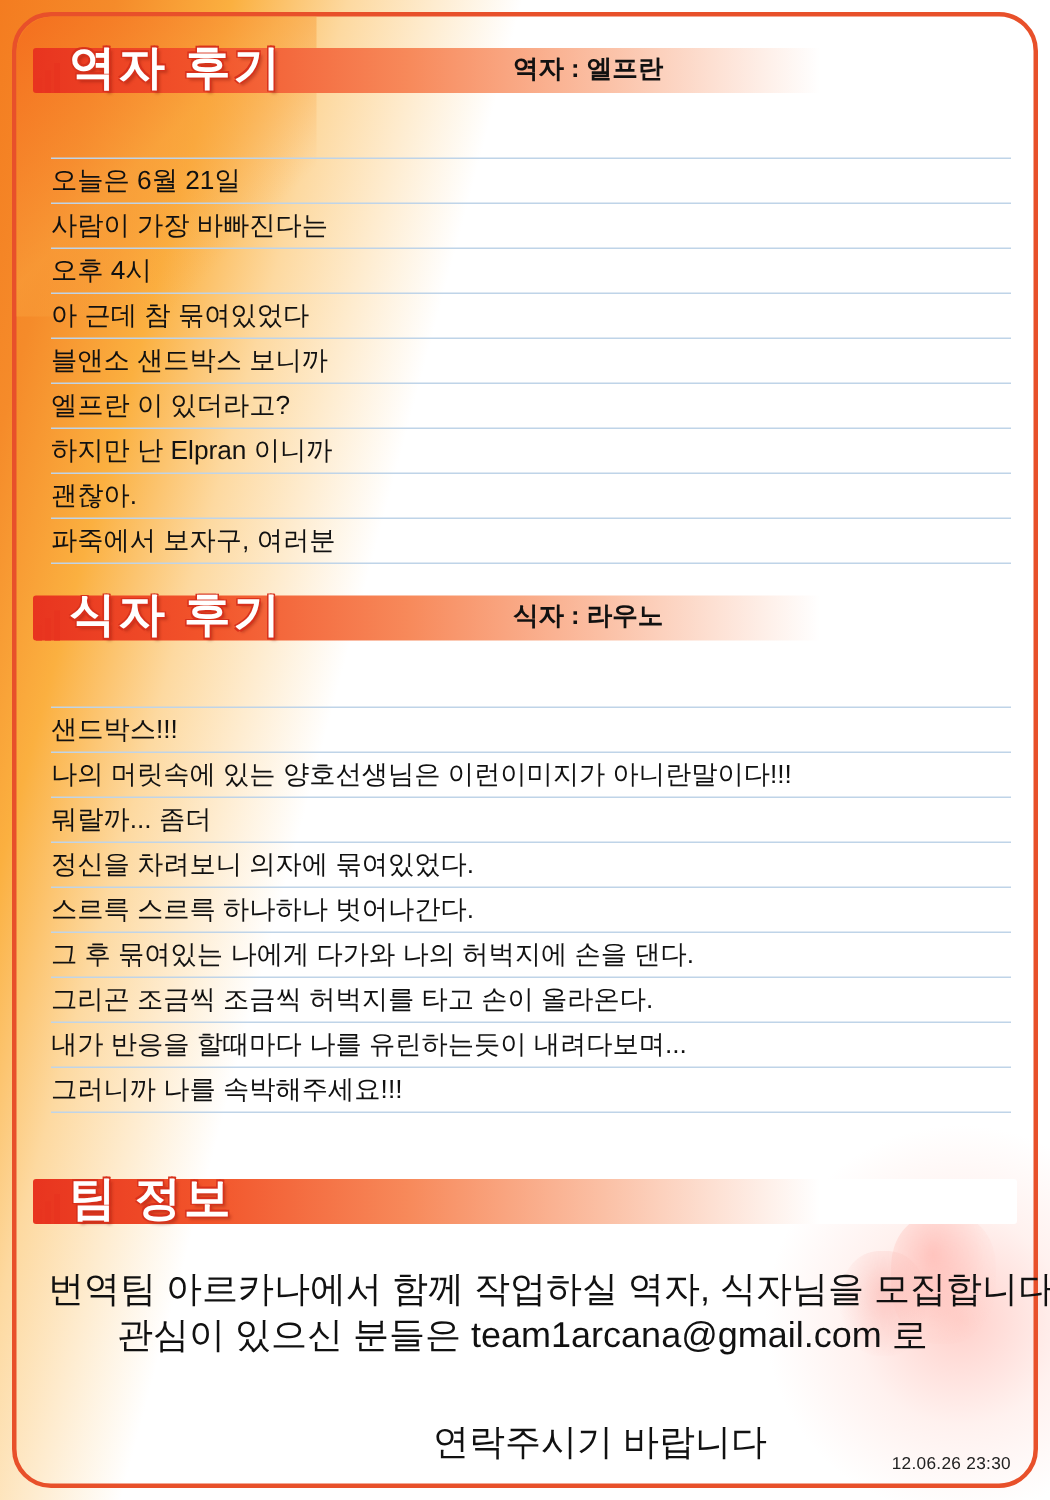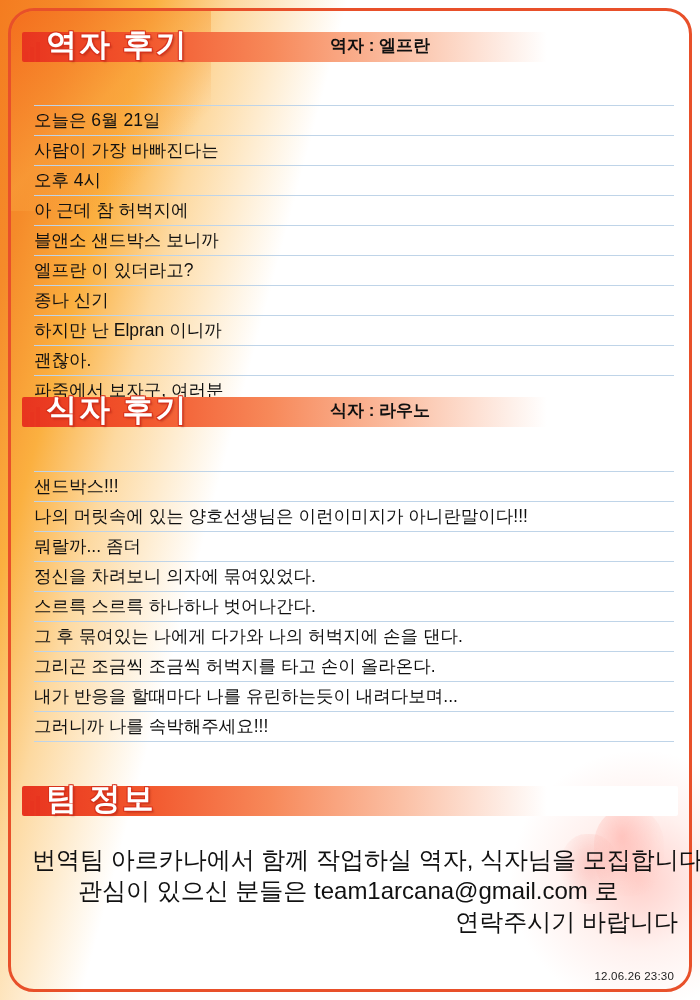--- a/index.html
+++ b/index.html
@@ -87,21 +87,21 @@
     letter-spacing: 2px;
     text-shadow:
       -1px -1px 0 #d8311c, 1px -1px 0 #d8311c,
       -1px 1px 0 #d8311c, 1px 1px 0 #d8311c,
       2px 2px 2px rgba(120,20,10,0.35);
     white-space: nowrap;
   }
   .head-credit {
     position: absolute;
     top: 10px;
-    left: 308px;
+    left: 320px;
     font-size: 17px;
     font-weight: bold;
     color: #111111;
     white-space: nowrap;
   }
 
   
   .lined {
     position: absolute;
     left: 34px;
@@ -128,21 +128,21 @@
   }
   .team-lines .tline {
     font-size: 24px;
     color: #111111;
     line-height: 31px;
     white-space: nowrap;
     font-weight: normal;
   }
   .t-center1 { text-align: left; padding-left: 6px; }
   .t-center2 { text-align: left; padding-left: 52px; }
-  .t-center3 { text-align: right; padding-left: 96px; }
+  .t-center3 { text-align: center; padding-left: 96px; margin-top: 40px; }
   .t-center4 { text-align: left; padding-left: 136px; }
   .hl-red { color: #e8180f; font-weight: bold; }
   .mail { font-weight: normal; }
 
   .timestamp {
     position: absolute;
     right: 26px;
     bottom: 18px;
     font-size: 11.5px;
     color: #222222;
@@ -189,24 +189,23 @@
       </div>
     <div class="head-title">역자 후기</div>
     <div class="head-credit">역자 : 엘프란</div>
   </div>
 
   <div class="lined" style="top: 76px;">
     <div class="line blank"></div>
     <div class="line">오늘은 6월 21일</div>
     <div class="line">사람이 가장 바빠진다는</div>
     <div class="line">오후 4시</div>
-    <div class="line">아 근데 참 허벅지에</div>
+    <div class="line">아 근데 참 묶여있었다</div>
     <div class="line">블앤소 샌드박스 보니까</div>
     <div class="line">엘프란 이 있더라고?</div>
-    <div class="line">종나 신기</div>
     <div class="line">하지만 난 Elpran 이니까</div>
     <div class="line">괜찮아.</div>
     <div class="line">파죽에서 보자구, 여러분</div>
   </div>
 
   <div class="section-head" style="top: 389px;">
     <div class="head-band"></div>
     <div class="head-bars">
         <i></i>
         <i></i>

